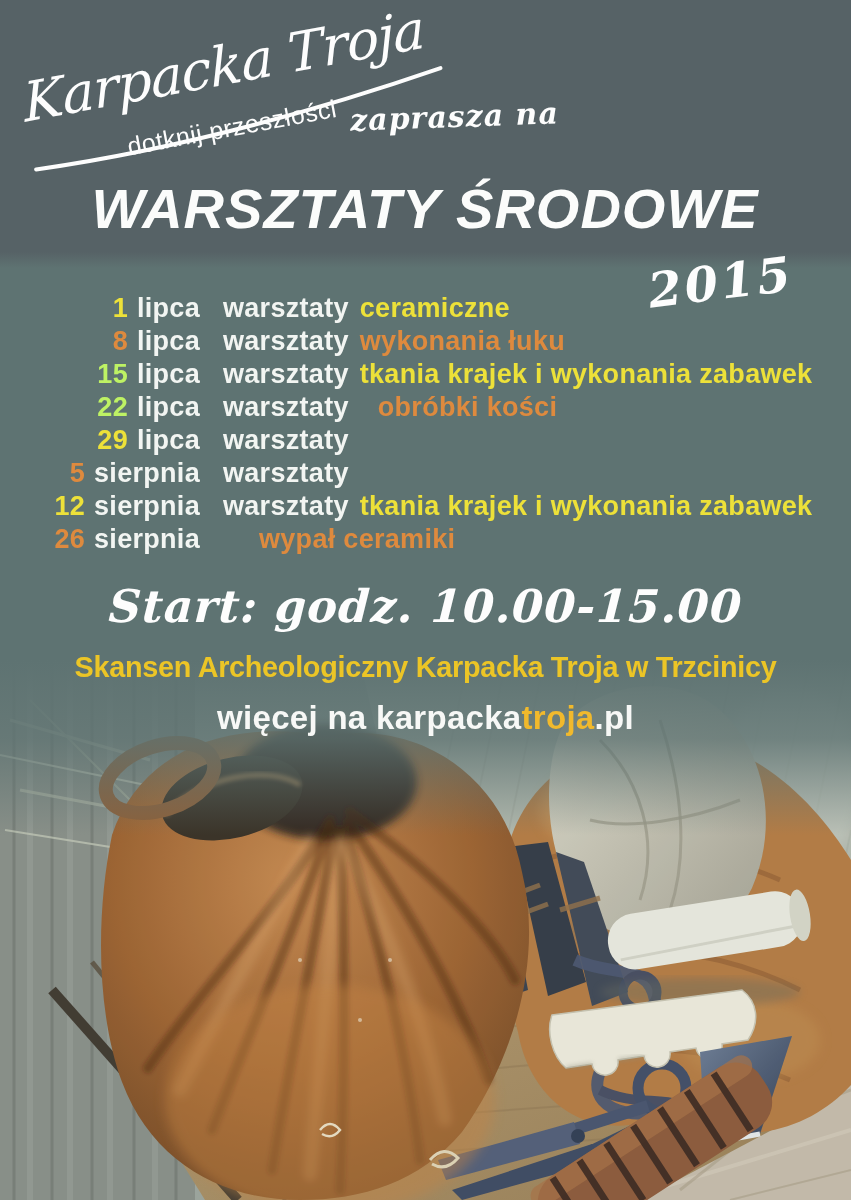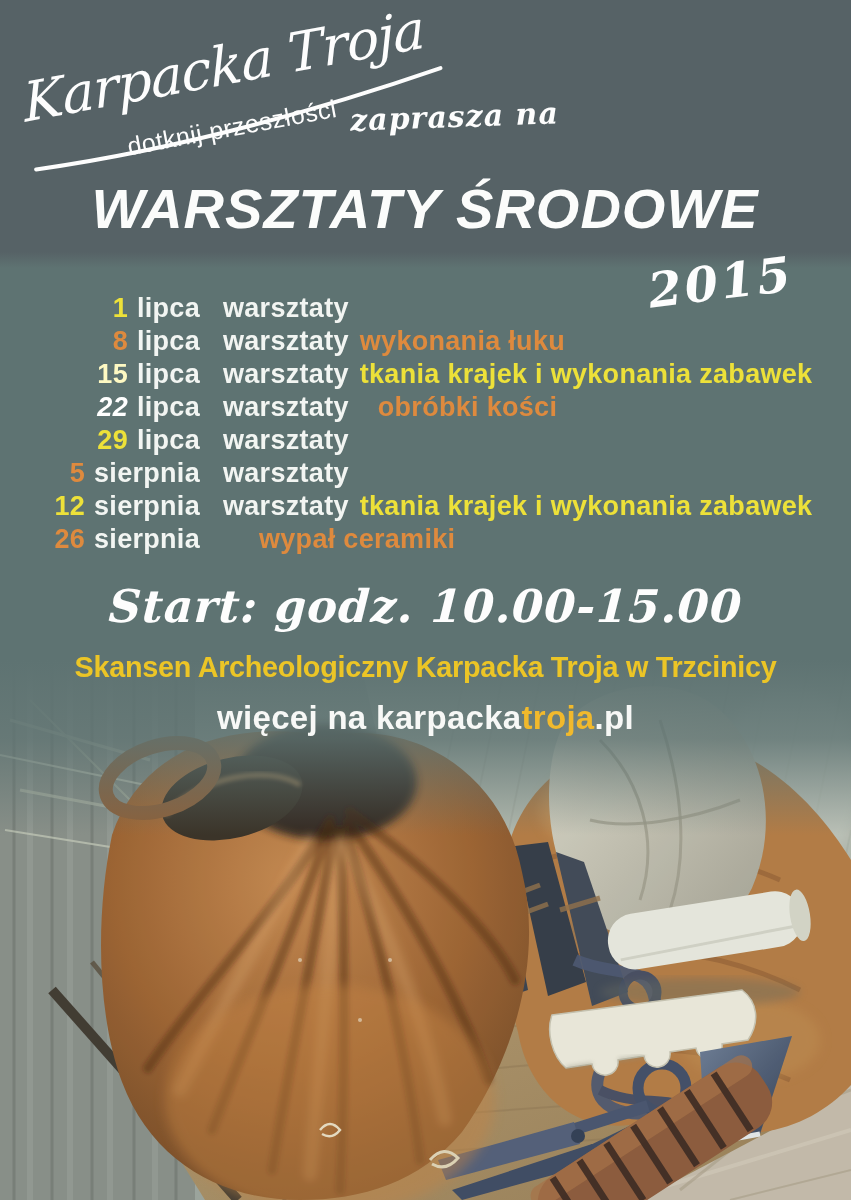--- a/index.html
+++ b/index.html
@@ -278,40 +278,41 @@
   <div class="txt main-title">WARSZTATY ŚRODOWE</div>
   <div class="txt year script">2015</div>
 
   <div class="txt schedule">
     <div class="row">
       <span class="date">
           <span class="day" style="color: rgb(237, 225, 57);">1</span>
           <span class="month">lipca</span>
         </span>
       <span class="type">warsztaty</span>
+      <span class="topic" style="color: rgb(237, 225, 57);">ceramiczne</span>
     </div>
     <div class="row">
       <span class="date">
           <span class="day" style="color: rgb(222, 138, 62);">8</span>
           <span class="month">lipca</span>
         </span>
       <span class="type">warsztaty</span>
       <span class="topic" style="color: rgb(222, 138, 62);">wykonania łuku</span>
     </div>
     <div class="row">
       <span class="date">
-          <span class="day" style="color: #fef9c3;">15</span>
+          <span class="day" style="color: #bef264;">15</span>
           <span class="month">lipca</span>
         </span>
       <span class="type">warsztaty</span>
       <span class="topic" style="color: rgb(237, 225, 57);">tkania krajek i wykonania zabawek</span>
     </div>
     <div class="row">
       <span class="date">
-          <span class="day" style="color: #ffffff; font-style: italic;">22</span>
+          <span class="day" style="color: #bef264;">22</span>
           <span class="month">lipca</span>
         </span>
       <span class="type">warsztaty</span>
       <span class="topic" style="color: rgb(222, 138, 62); margin-left: 18px;">obróbki kości</span>
     </div>
     <div class="row">
       <span class="date">
           <span class="day" style="color: rgb(237, 225, 57);">29</span>
           <span class="month">lipca</span>
         </span>

